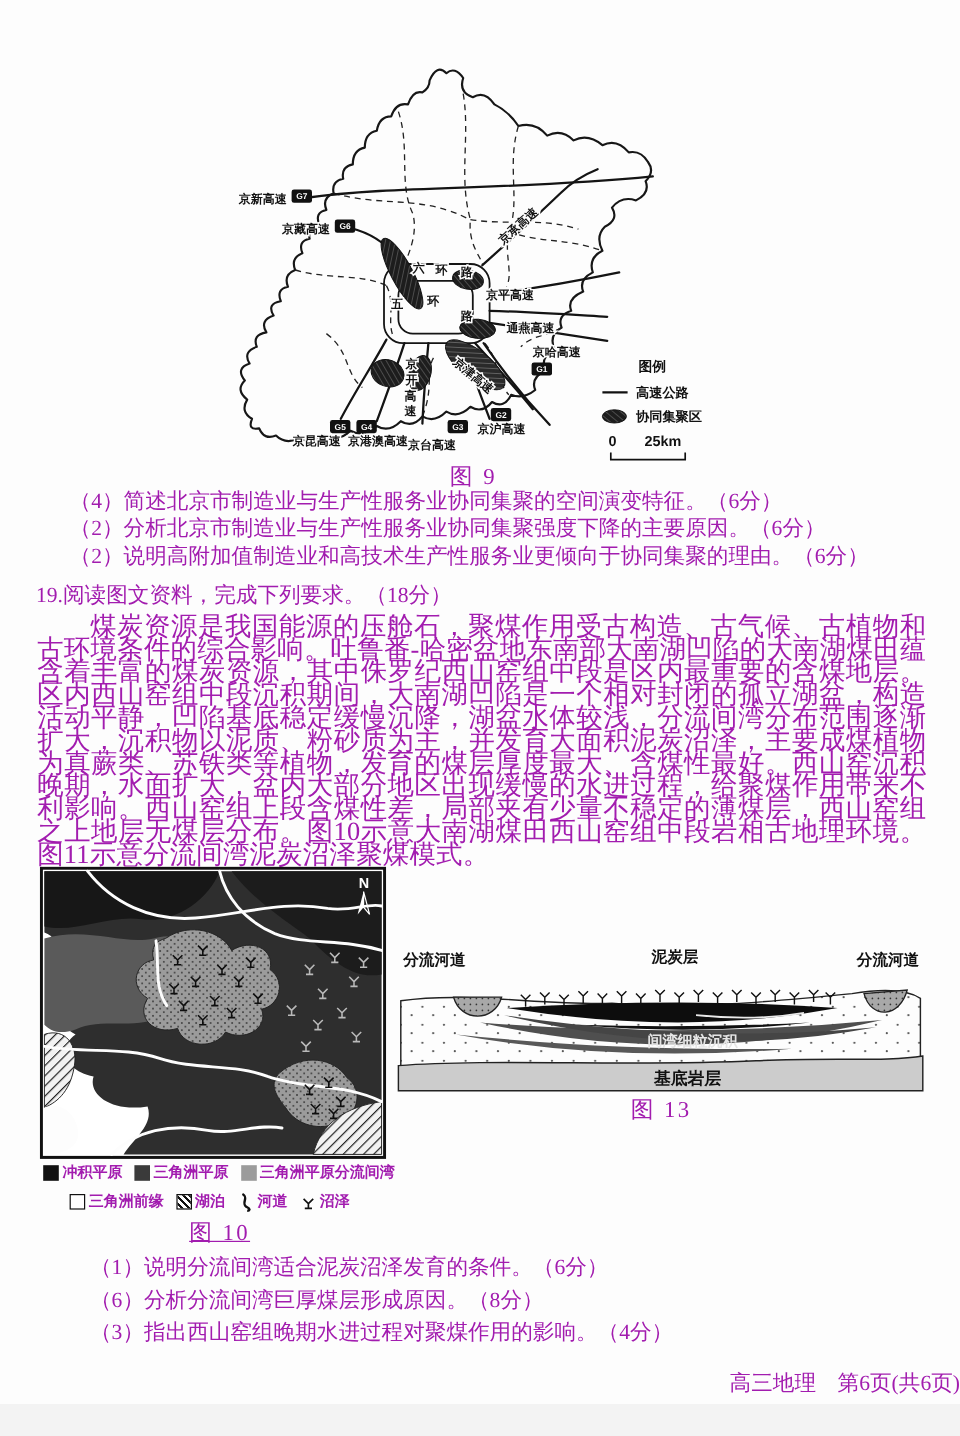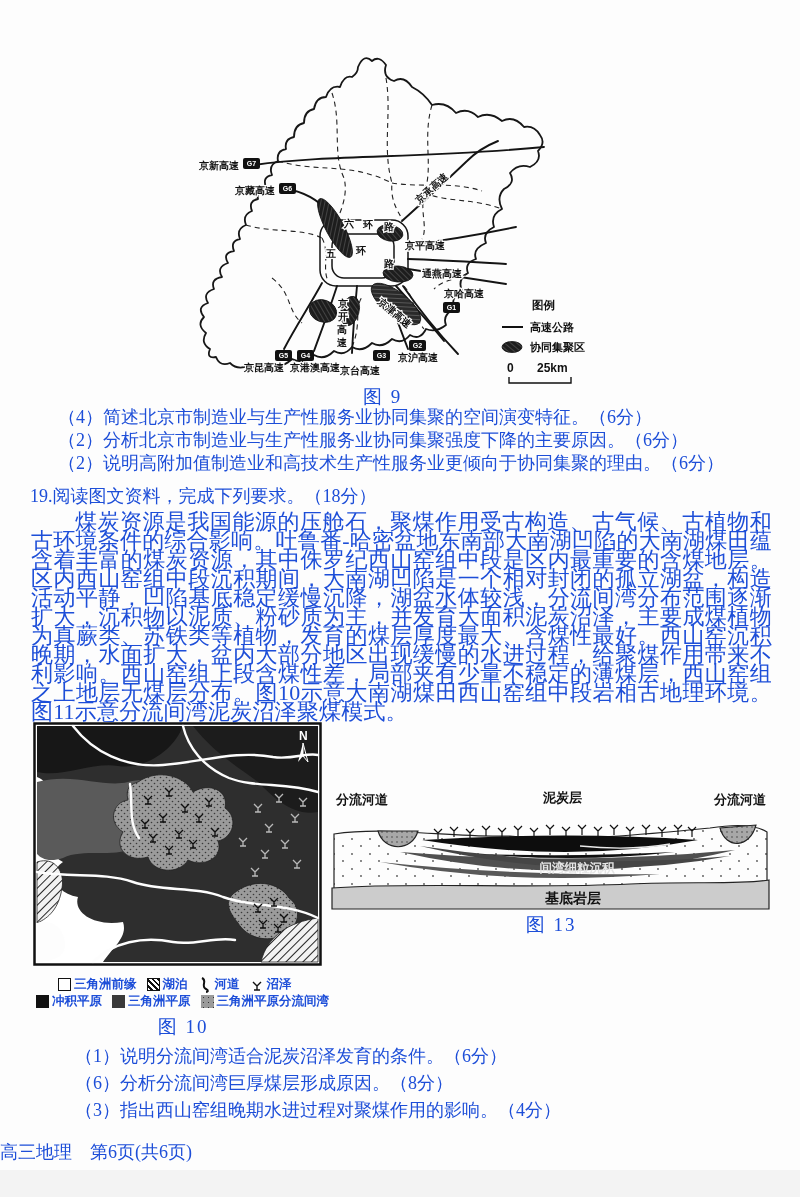--- a/index.html
+++ b/index.html
@@ -1,23 +1,23 @@
 <!DOCTYPE html>
 <html><head>
 <meta charset="utf-8">
 <style>
   html,body{margin:0;padding:0;background:#f3f3f3;}
   #page{position:relative;width:800px;height:1170px;background:#fdfdfd;margin:0 auto;
-        font-family:"Liberation Serif",serif;color:#1d4ed8;overflow:hidden;}
+        font-family:"Liberation Serif",serif;color:#a21caf;overflow:hidden;}
   .abs{position:absolute;}
   .qline{font-size:18px;line-height:23px;white-space:nowrap;}
   .para{font-size:22px;line-height:19px;text-align:justify;text-indent:2em;
         letter-spacing:0.2px;}
   .caption{font-size:19px;text-align:center;letter-spacing:2px;}
-  .footer{font-size:18px;text-align:left;width:100%;}
+  .footer{font-size:18px;text-align:right;width:100%;}
   
   .lgrow{display:flex;align-items:center;gap:10px;font-family:"Liberation Sans",sans-serif;
          font-weight:bold;font-size:12.5px;white-space:nowrap;}
   .lgitem{display:flex;align-items:center;gap:3px;}
   .sw{width:13px;height:13px;display:inline-block;}
   svg text{font-family:"Liberation Sans",sans-serif;}
   .mlab{font-size:10px;font-weight:bold;fill:#111;paint-order:stroke;stroke:#fdfdfd;stroke-width:2.5px;}
   .badge-t{font-size:7px;font-weight:bold;fill:#fff;stroke:none;}
   .f11lab{font-size:13px;font-weight:bold;fill:#111;}
 </style>
@@ -166,21 +166,21 @@
       <line x1="330" y1="274" x2="351" y2="274" stroke="#111" stroke-width="2"></line>
       <text x="358" y="278" font-size="11" font-weight="bold" fill="#111">高速公路</text>
       <ellipse cx="340" cy="294" rx="10" ry="5.5" fill="url(#p-blob)" stroke="#111" stroke-width="0.8"></ellipse>
       <text x="358" y="298" font-size="11" font-weight="bold" fill="#111">协同集聚区</text>
       <text x="335" y="319" font-size="12" font-weight="bold" fill="#111">0</text>
       <text x="365" y="319" font-size="12" font-weight="bold" fill="#111">25km</text>
       <path d="M337,324 v6 h62 v-6" fill="none" stroke="#111" stroke-width="1.4"></path>
     </g>
   </svg>
 
-  <div class="abs caption" style="left:160px;top:384px;width:445px;">图 9</div>
+  <div class="abs caption" style="left:172px;top:384px;width:445px;">图 9</div>
 
   <div class="abs" style="left:58px;top:406px;">
     <div class="qline">（4）简述北京市制造业与生产性服务业协同集聚的空间演变特征。（6分）</div>
     <div class="qline">（2）分析北京市制造业与生产性服务业协同集聚强度下降的主要原因。（6分）</div>
     <div class="qline">（2）说明高附加值制造业和高技术生产性服务业更倾向于协同集聚的理由。（6分）</div>
   </div>
 
   <div class="abs qline" style="left:30px;top:485px;">19.阅读图文资料，完成下列要求。（18分）</div>
   <div class="abs para" style="left:31px;top:512px;width:741px;">煤炭资源是我国能源的压舱石，聚煤作用受古构造、古气候、古植物和古环境条件的综合影响。吐鲁番-哈密盆地东南部大南湖凹陷的大南湖煤田蕴含着丰富的煤炭资源，其中侏罗纪西山窑组中段是区内最重要的含煤地层。区内西山窑组中段沉积期间，大南湖凹陷是一个相对封闭的孤立湖盆，构造活动平静，凹陷基底稳定缓慢沉降，湖盆水体较浅，分流间湾分布范围逐渐扩大，沉积物以泥质、粉砂质为主，并发育大面积泥炭沼泽，主要成煤植物为真蕨类、苏铁类等植物，发育的煤层厚度最大、含煤性最好。西山窑沉积晚期，水面扩大，盆内大部分地区出现缓慢的水进过程，给聚煤作用带来不利影响。西山窑组上段含煤性差，局部夹有少量不稳定的薄煤层，西山窑组之上地层无煤层分布。图10示意大南湖煤田西山窑组中段岩相古地理环境。图11示意分流间湾泥炭沼泽聚煤模式。</div>
 
@@ -261,20 +261,34 @@
     </g>
 
     <g>
       <text x="266" y="18" font-size="12" font-weight="bold" fill="#fff">N</text>
       <path d="M270,21 L265,40 L270,34 Z" fill="#fff"></path>
       <path d="M270,21 L275,40 L270,34 Z" fill="none" stroke="#fff" stroke-width="1"></path>
     </g>
   </svg>
 
   <div class="abs" style="left:36px;top:969px;width:310px;">
+    <div class="lgrow">
+      <span class="lgitem">
+          <span class="sw" style="background:#111;"></span>
+          <span>冲积平原</span>
+        </span>
+      <span class="lgitem">
+          <span class="sw" style="background:#3a3a3a;"></span>
+          <span>三角洲平原</span>
+        </span>
+      <span class="lgitem">
+          <span class="sw" style="background:#9b9b9b;background-image:radial-gradient(#333 15%,transparent 16%);background-size:5px 5px;"></span>
+          <span>三角洲平原分流间湾</span>
+        </span>
+    </div>
     <div class="lgrow" style="margin-top:7px;margin-left:22px;">
       <span class="lgitem">
           <span class="sw" style="background:#fff;border:1.5px solid #111;box-sizing:border-box;"></span>
           <span>三角洲前缘</span>
         </span>
       <span class="lgitem">
           <span class="sw" style="box-sizing:border-box;border:1px solid #111;background:repeating-linear-gradient(45deg,#fff 0 2px,#111 2px 4px);"></span>
           <span>湖泊</span>
         </span>
       <span class="lgitem">
@@ -283,36 +297,22 @@
         </svg>
         <span>河道</span>
         </span>
       <span class="lgitem">
         <svg width="14" height="14" viewBox="-7 -8 14 14">
           <path d="M0,4 L0,0 M0,0 L-4,-4 M0,0 L4,-4 M-3,4 L3,4" stroke="#111" stroke-width="1.4" fill="none"></path>
         </svg>
         <span>沼泽</span>
         </span>
     </div>
-    <div class="lgrow">
-      <span class="lgitem">
-          <span class="sw" style="background:#111;"></span>
-          <span>冲积平原</span>
-        </span>
-      <span class="lgitem">
-          <span class="sw" style="background:#3a3a3a;"></span>
-          <span>三角洲平原</span>
-        </span>
-      <span class="lgitem">
-          <span class="sw" style="background:#9b9b9b;background-image:radial-gradient(#333 15%,transparent 16%);background-size:5px 5px;"></span>
-          <span>三角洲平原分流间湾</span>
-        </span>
-    </div>
   </div>
-  <div class="abs caption" style="left:33px;top:1014px;width:300px;">图 10</div>
+  <div class="abs caption" style="left:33px;top:1014px;width:300px;text-decoration:underline;">图 10</div>
 
   <svg class="abs" style="left:330px;top:790px;" width="442" height="120" viewBox="0 0 442 120">
     <defs>
       <pattern id="p-sand" width="18" height="15" patternUnits="userSpaceOnUse">
         <rect width="18" height="15" fill="#fdfdfd"></rect>
         <circle cx="4" cy="4" r="0.9" fill="#555"></circle>
         <circle cx="13" cy="11" r="0.9" fill="#555"></circle>
       </pattern>
       <pattern id="p-chan" width="5" height="5" patternUnits="userSpaceOnUse">
         <rect width="5" height="5" fill="#a8a8a8"></rect>

